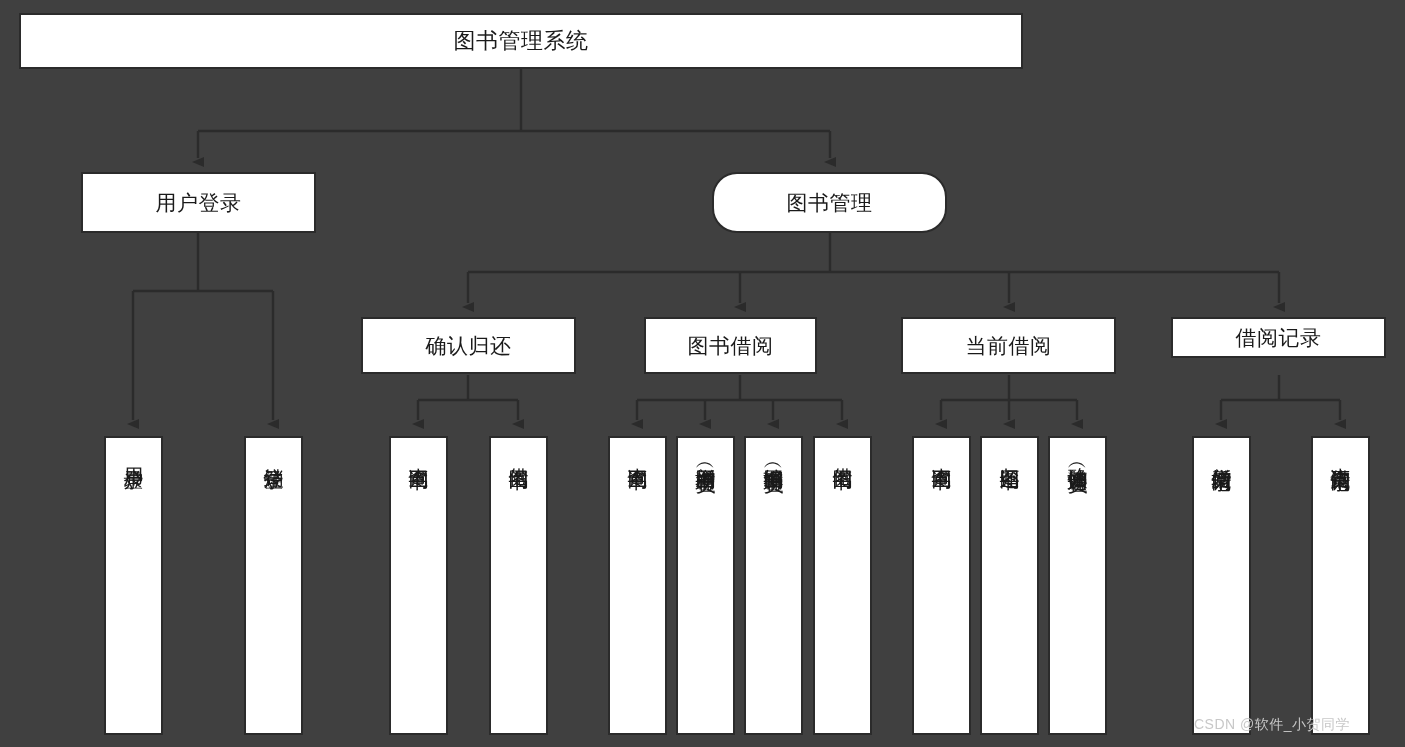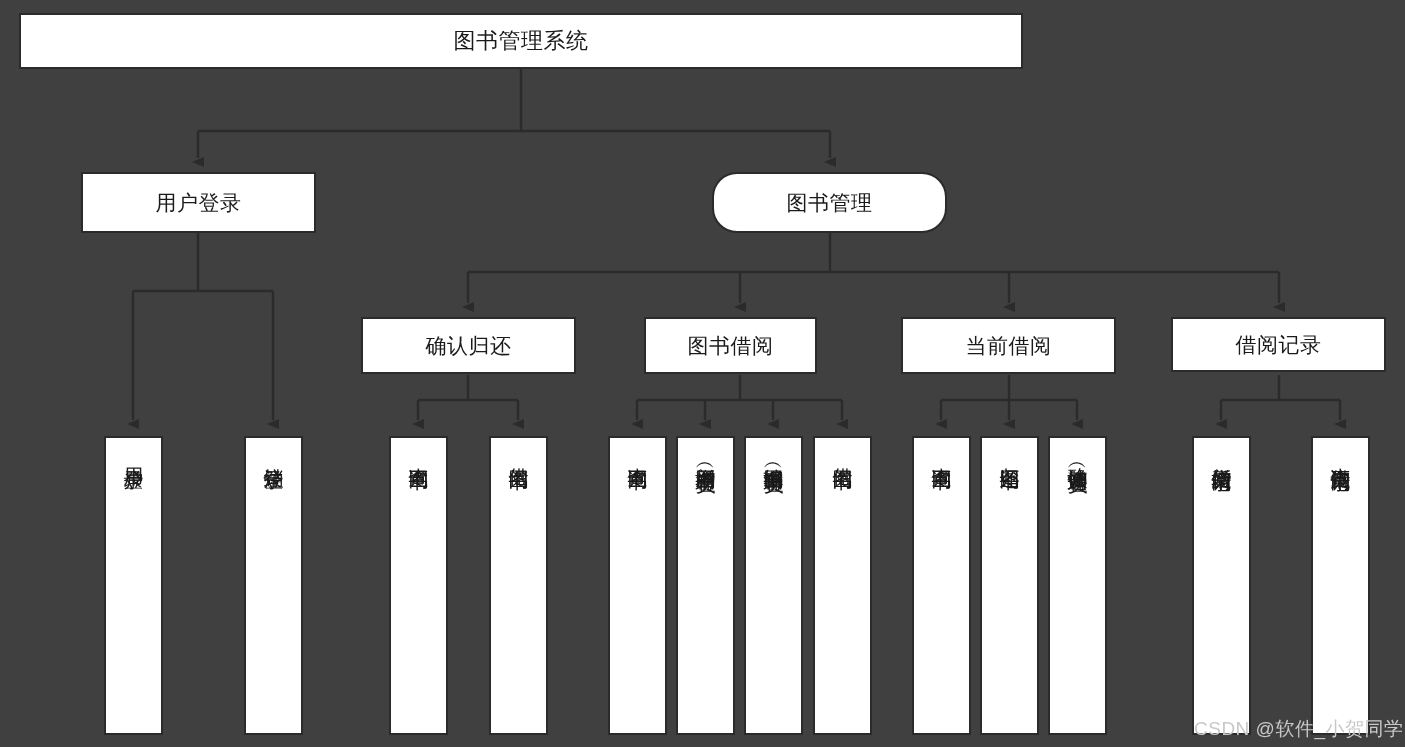--- a/index.html
+++ b/index.html
@@ -58,21 +58,21 @@
     text-orientation: upright;
     line-height: 1.06;
     letter-spacing: 1px;
     white-space: nowrap;
     display: block;
   }
   
   #watermark {
     position: absolute;
     color: #c8c8c8;
-    font-size: 19px;
+    font-size: 14px;
     letter-spacing: 0.5px;
     white-space: nowrap;
     user-select: none;
   }
 </style>
 </head>
 <body>
 
 <div id="canvas">
 
@@ -143,21 +143,21 @@
   </div>
 
   <div class="node level2" style="left:632px; top:317px; width:173px; height:57px;margin-left:12px;">
     <span>图书借阅</span>
   </div>
 
   <div class="node level2" style="left:901px; top:317px; width:215px; height:57px;">
     <span>当前借阅</span>
   </div>
 
-  <div class="node level2" style="left:1171px; top:317px; width:215px; height:55px;">
+  <div class="node level2" style="left:1171px; top:317px; width:215px; height:41px;">
     <span>借阅记录</span>
   </div>
 
   <div class="node leaf" style="left:104px; top:436px; width:59px; height:299px;">
     <span class="vtext">用户登录</span>
   </div>
 
   <div class="node leaf" style="left:244px; top:436px; width:59px; height:299px;">
     <span class="vtext">注销登录</span>
   </div>

